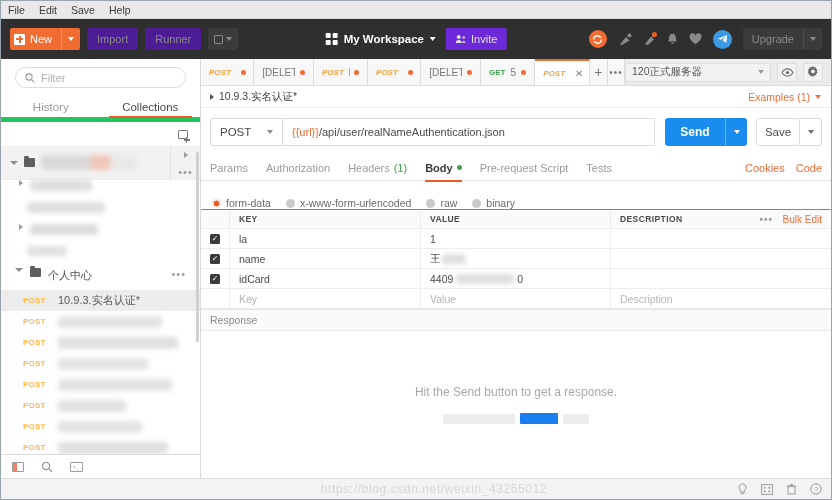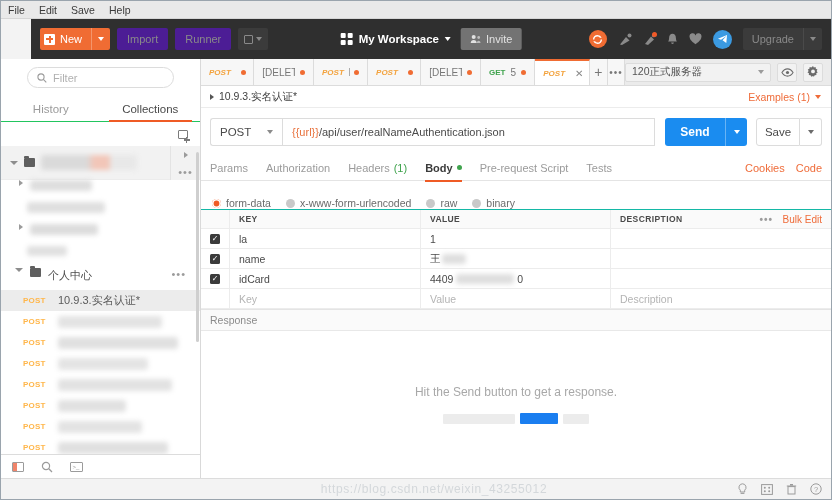--- a/index.html
+++ b/index.html
@@ -28,21 +28,20 @@
   }
   .menubar .mi { font-size: 10.5px; color: #3b3b3b; line-height: 18px; cursor: default; }
 
   
   .topbar {
     height: 40px; flex: 0 0 40px;
     background: #2f2f2f;
     display: flex; align-items: center;
     padding: 0 9px;
     position: relative;
-    margin-left: 30px;
   }
   .btn-new {
     display: flex; align-items: center;
     height: 22px; background: #f06c33;
     border-radius: 2px; color: #fff;
     font-size: 11px; overflow: hidden;
   }
   .btn-new .lbl { padding: 0 9px 0 4px; display:flex; align-items:center; gap:5px; }
   .plus-box {
     width: 11px; height: 11px; background: #fff; border-radius: 1px;
@@ -81,21 +80,21 @@
     display:none;
   }
   .ws-center {
     position: absolute; left: 50%; transform: translateX(-50%);
     display: flex; align-items: center; gap: 10px;
   }
   .grid-ico { width: 12px; height: 12px; display:grid; grid-template-columns:5px 5px; grid-template-rows:5px 5px; gap:2px; }
   .grid-ico i { background:#fff; display:block; border-radius:1px; }
   .ws-name { color:#fff; font-size:11.5px; font-weight:bold; display:flex; align-items:center; gap:6px; }
   .invite-btn {
-    background:#737373; border-radius:2px; height:22px;
+    background:#6d28d9; border-radius:2px; height:22px;
     display:flex; align-items:center; gap:5px; padding:0 9px; color:#e2e2e2; font-size:11px;
   }
   .right-icons { margin-left:auto; display:flex; align-items:center; gap:11px; }
   .sync-ico {
     width:18px;height:18px;border-radius:50%;background:#f06c33;
     display:flex;align-items:center;justify-content:center;color:#fff;font-size:11px;
   }
   .gicon { color:#8a8a8a; display:flex; align-items:center; position:relative; }
   .reddot { position:absolute; top:-1px; right:-1px; width:5px;height:5px;border-radius:50%;background:#f05a28; }
   .avatar-btn {
@@ -110,26 +109,26 @@
   .upgrade-btn .uc { width:19px;height:22px;border-left:1px solid #4a4a4a;display:flex;align-items:center;justify-content:center; }
 
   
   .body { flex: 1; display:flex; min-height:0; background:#fff; }
 
   
   .sidebar {
     width: 200px; flex:0 0 200px; background:#fff;
     display:flex; flex-direction:column; border-right:1px solid #d9d9d9; min-height:0;
   }
-  .filter-wrap { padding: 8px 26px 4px; }
+  .filter-wrap { padding: 8px 14px 4px; }
   .filter-box {
     height:21px;border:1px solid #dcdcdc;border-radius:11px;display:flex;align-items:center;
     padding:0 9px; gap:6px; color:#b0b0b0; font-size:11px;
   }
-  .side-tabs { display:flex; height:26px; border-bottom:1px solid #22c55e; margin-top:4px; }
+  .side-tabs { display:flex; height:26px; border-bottom:5px solid #22c55e; margin-top:4px; }
   .side-tab {
     flex:1; display:flex;align-items:center;justify-content:center;
     font-size:11.5px;color:#9b9b9b;position:relative;
   }
   .side-tab.active { color:#4a4a4a; }
   .side-tab.active::after {
     content:""; position:absolute;left:8px;right:8px;bottom:-1px;height:2px;background:#ef5b25;
   }
   .side-actionrow { height:24px; display:flex; align-items:center; justify-content:flex-end; padding-right:12px; }
   .newfolder-glyph { width:10px;height:9px;border:1.3px solid #7b7b7b;border-radius:1px;position:relative; }

